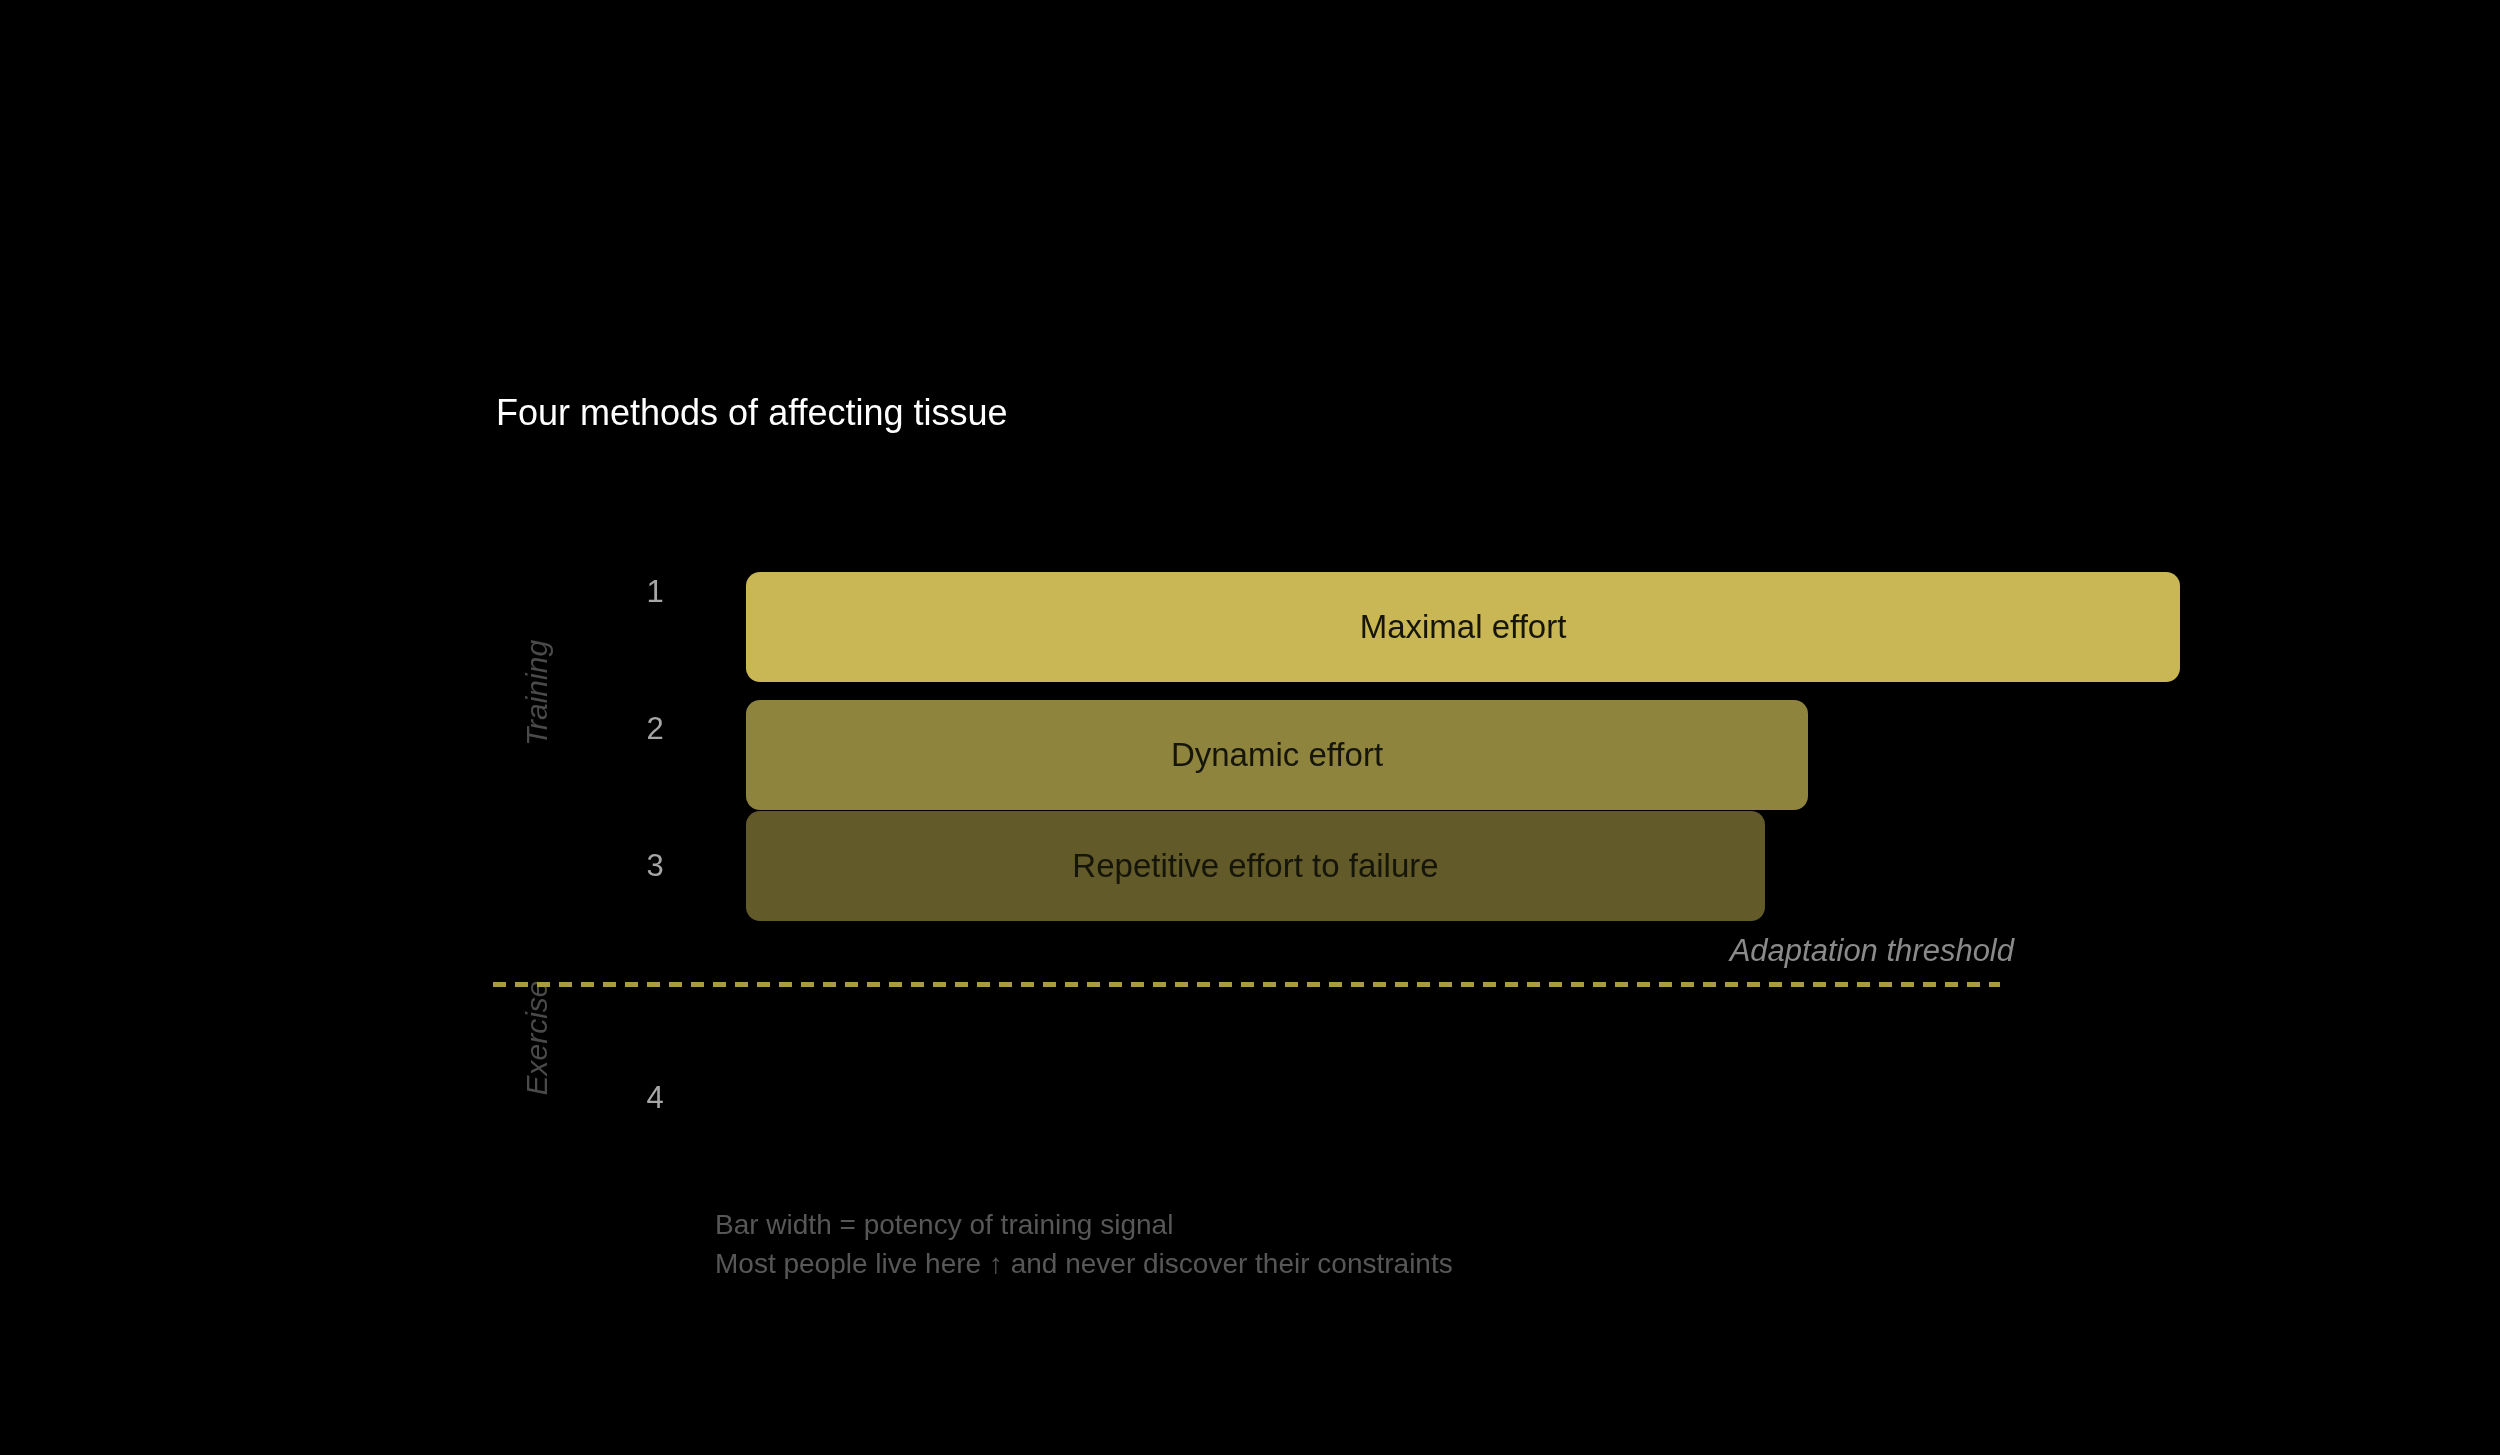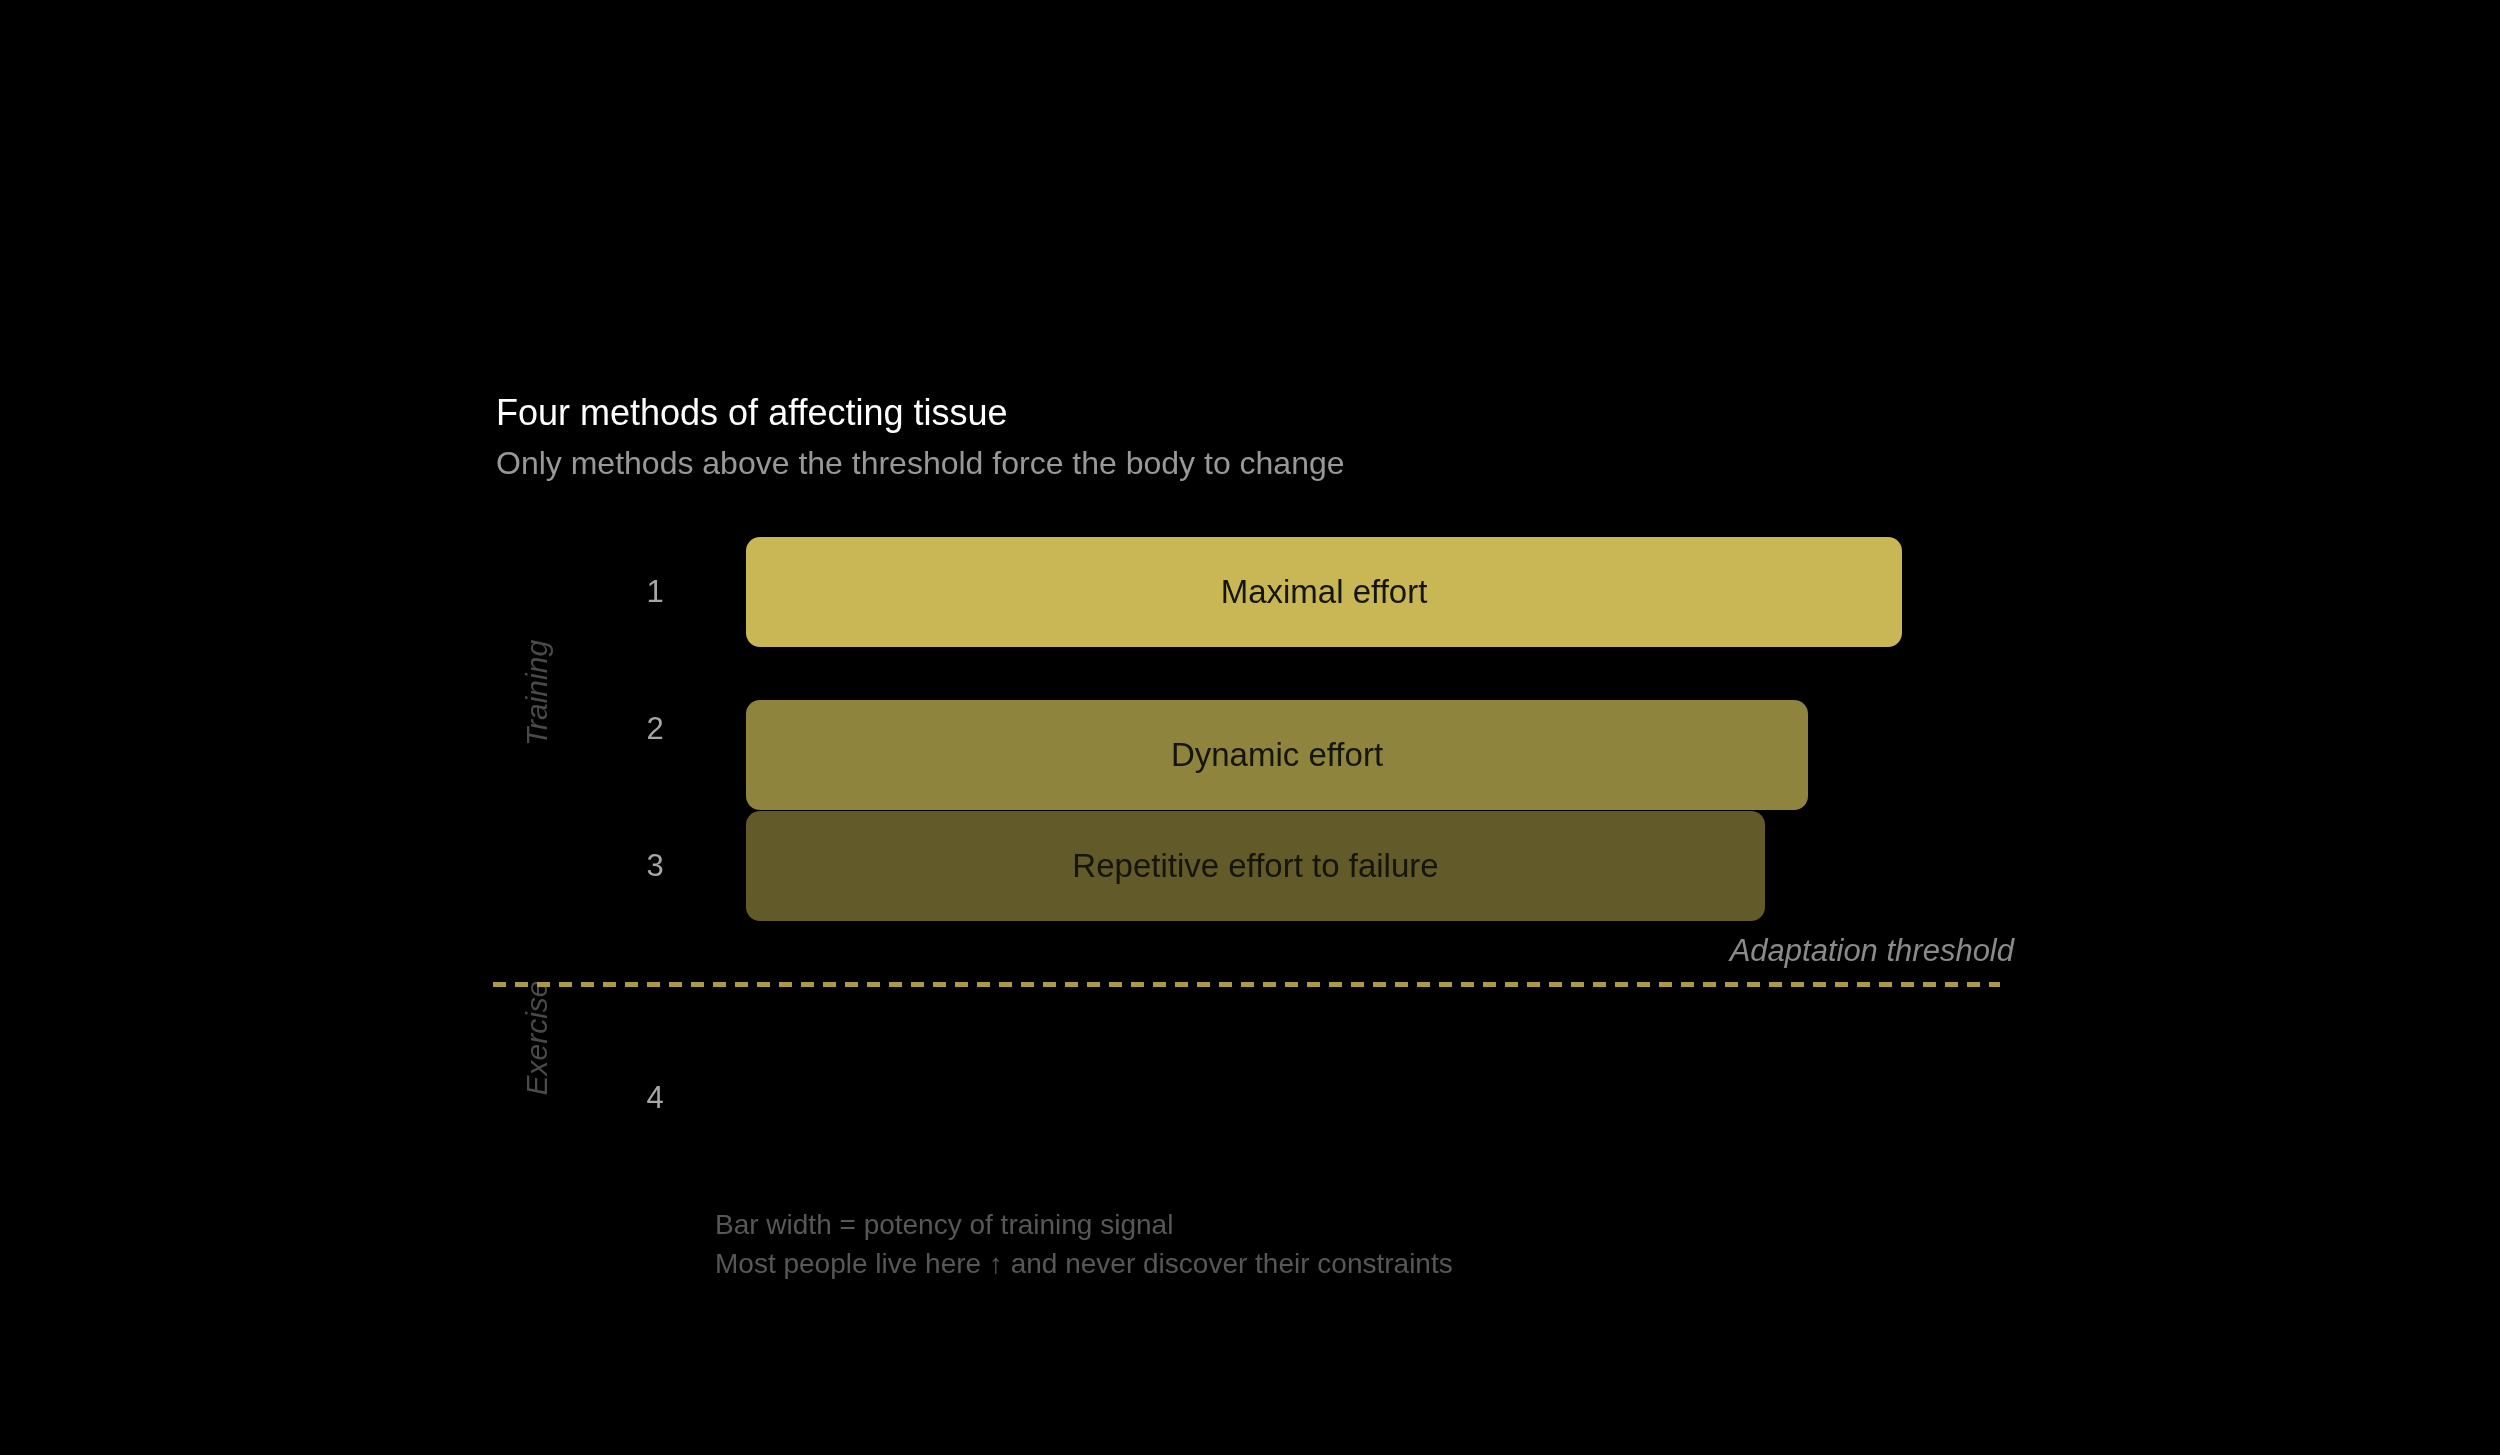--- a/index.html
+++ b/index.html
@@ -131,27 +131,26 @@
     color: #575757;
     white-space: nowrap;
   }
 </style>
 </head>
 <body>
 
 <div class="stage">
 
   <div class="title">Four methods of affecting tissue</div>
-  <div class="subtitle">Only methods above the threshold force the body to change</div>
 
   <div class="side-label side-training">Training</div>
   <div class="side-label side-exercise">Exercise</div>
 
   <div class="row-num num-1">1</div>
-  <div class="bar bar-1" style="width: 1156px; background: rgb(200, 183, 84);">
+  <div class="bar bar-1" style="width: 1434px; background: rgb(200, 183, 84); margin-top: 35px;">
     <span class="bar-label">Maximal effort</span>
   </div>
 
   <div class="row-num num-2">2</div>
   <div class="bar bar-2" style="width: 1062px; background: rgb(143, 132, 61);">
     <span class="bar-label">Dynamic effort</span>
   </div>
 
   <div class="row-num num-3">3</div>
   <div class="bar bar-3" style="width: 1019px; background: rgb(98, 90, 41);">

